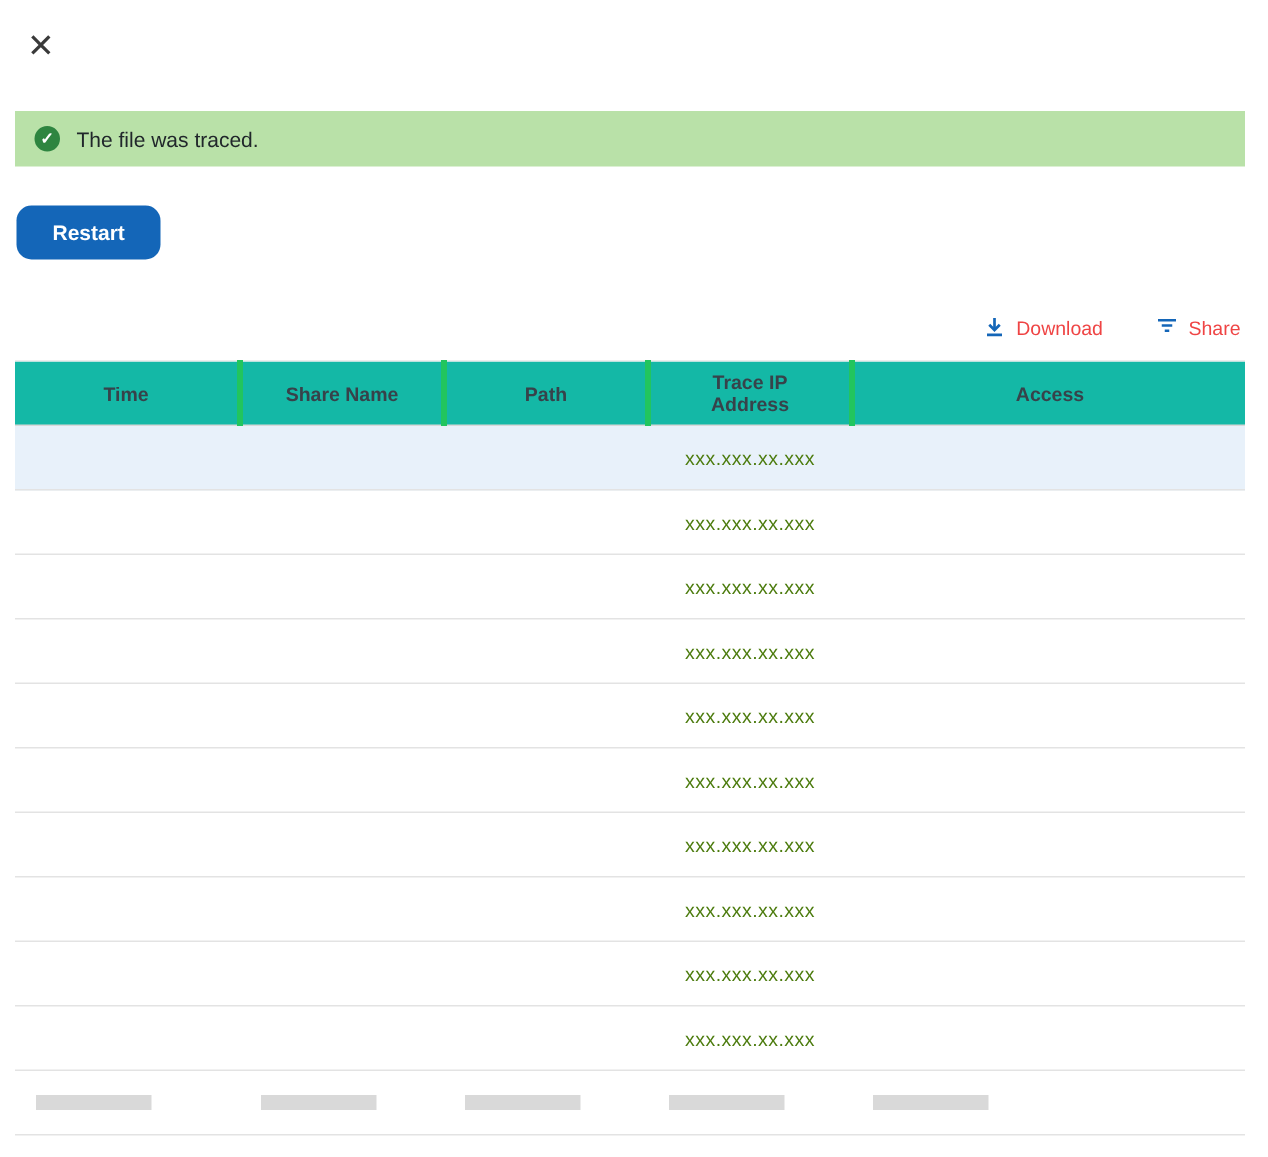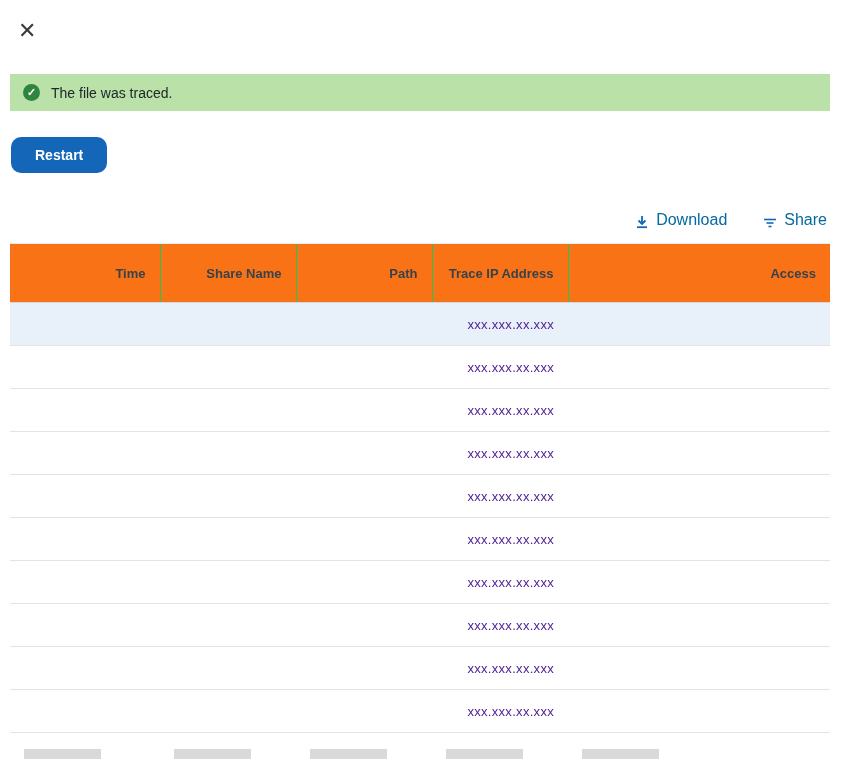--- a/index.html
+++ b/index.html
@@ -83,57 +83,56 @@
     display: flex;
     justify-content: flex-end;
     align-items: center;
     gap: 36px;
     margin: 38px 18px 0 0;
     font-size: 13px;
     color: #1466b8;
   }
   .toolbar-link {
     display: flex;
-    align-items: flex-end;
+    align-items: flex-start;
     gap: 7px;
     cursor: pointer;
     background: none;
     border: none;
-    color: #0369a1;
+    color: #ef4444;
     font-family: "Liberation Sans", sans-serif;
-    font-size: 16px;
+    font-size: 13px;
     padding: 0;
   }
   .toolbar-link svg { display: block; }
 
   
   .trace-table {
     width: 820px;
     margin: 14px 15px 0 10px;
     border-collapse: collapse;
     table-layout: fixed;
     font-size: 13px;
   }
   .trace-table thead th {
-    text-align: right;
+    text-align: center;
     font-weight: 700;
     color: #37424a;
     padding: 0 14px;
-    height: 59px;
+    height: 43px;
     border-top: 1px solid #ececec;
     border-bottom: 1px solid #d8d8d8;
-    background: #f97316;
-  }
-  .trace-table thead th + th { border-left: 1px solid #22c55e; }
+    background: #14b8a6;
+  }
+  .trace-table thead th + th { border-left: 4px solid #22c55e; }
   .trace-table tbody td {
     height: 43px;
     padding: 0 14px;
     border-bottom: 1px solid #e3e3e3;
-    color: #4c1d95;
-    text-align: right;
+    color: #4d7c0f;
   }
   .trace-table tr.highlight td { background: #e8f1fa; }
   .ip-cell { text-align: center; letter-spacing: 0.3px; }
   .skel {
     width: 77px;
     height: 10px;
     background: #d9d9d9;
   }
 </style>
 </head>

